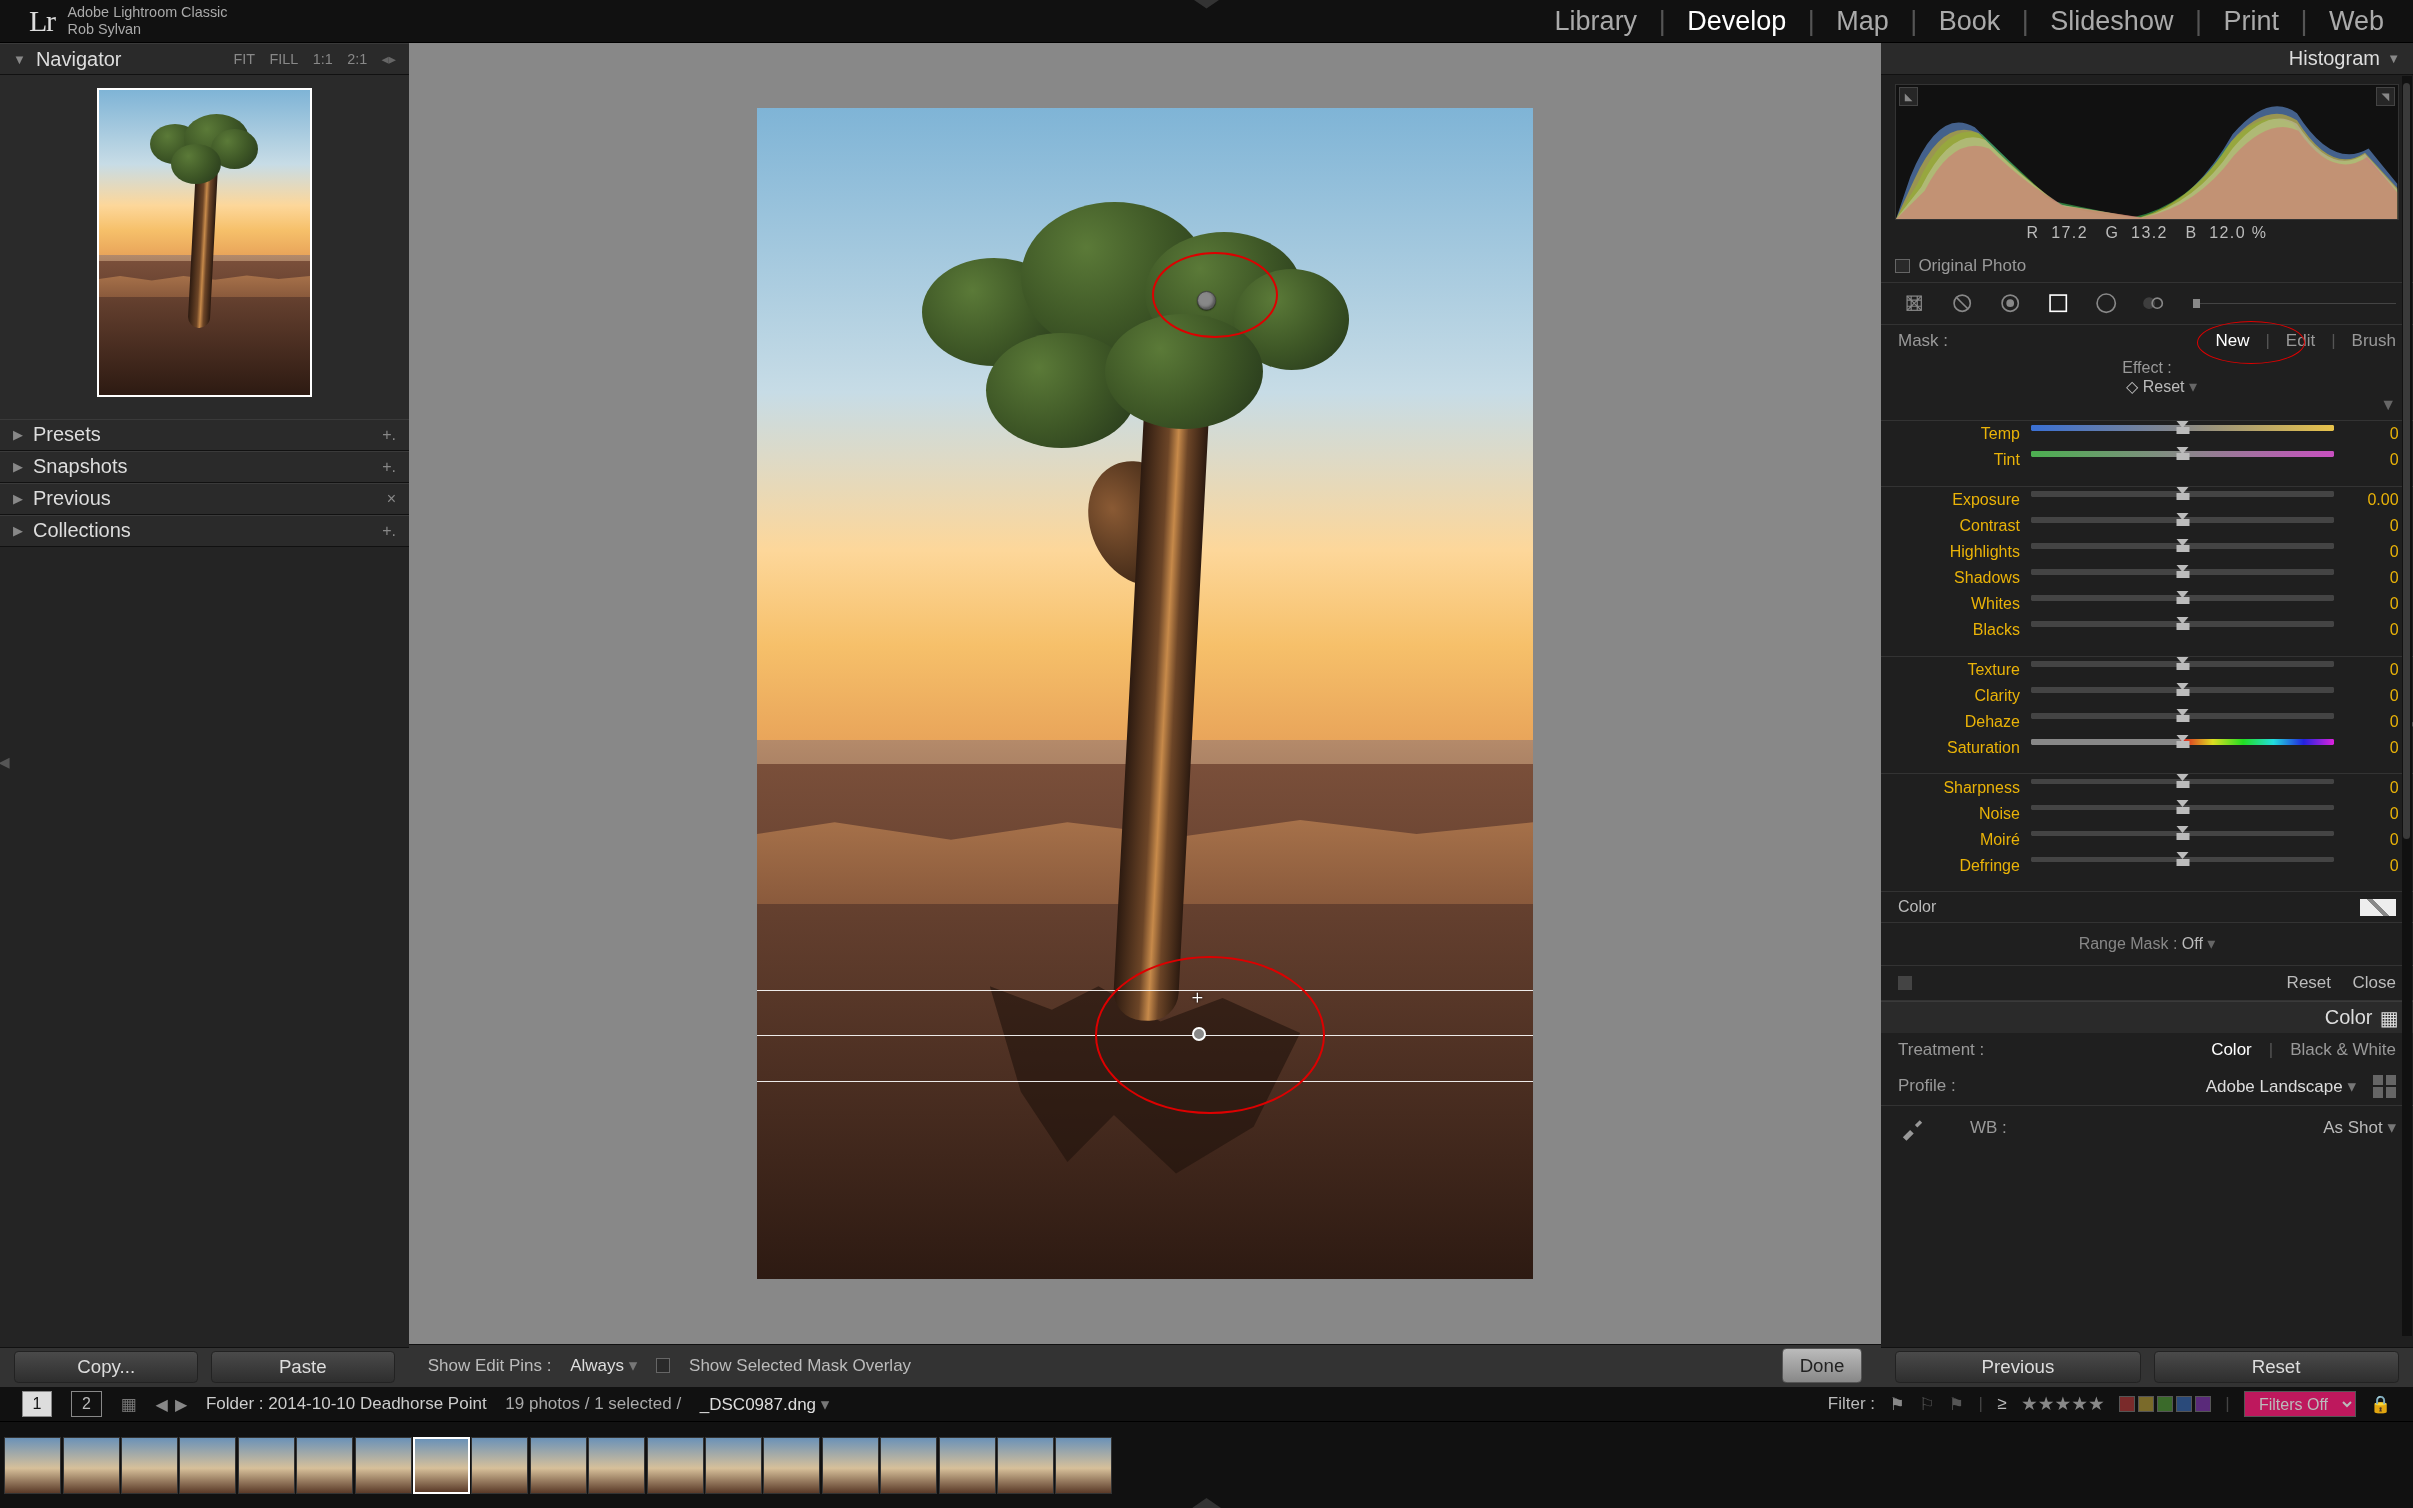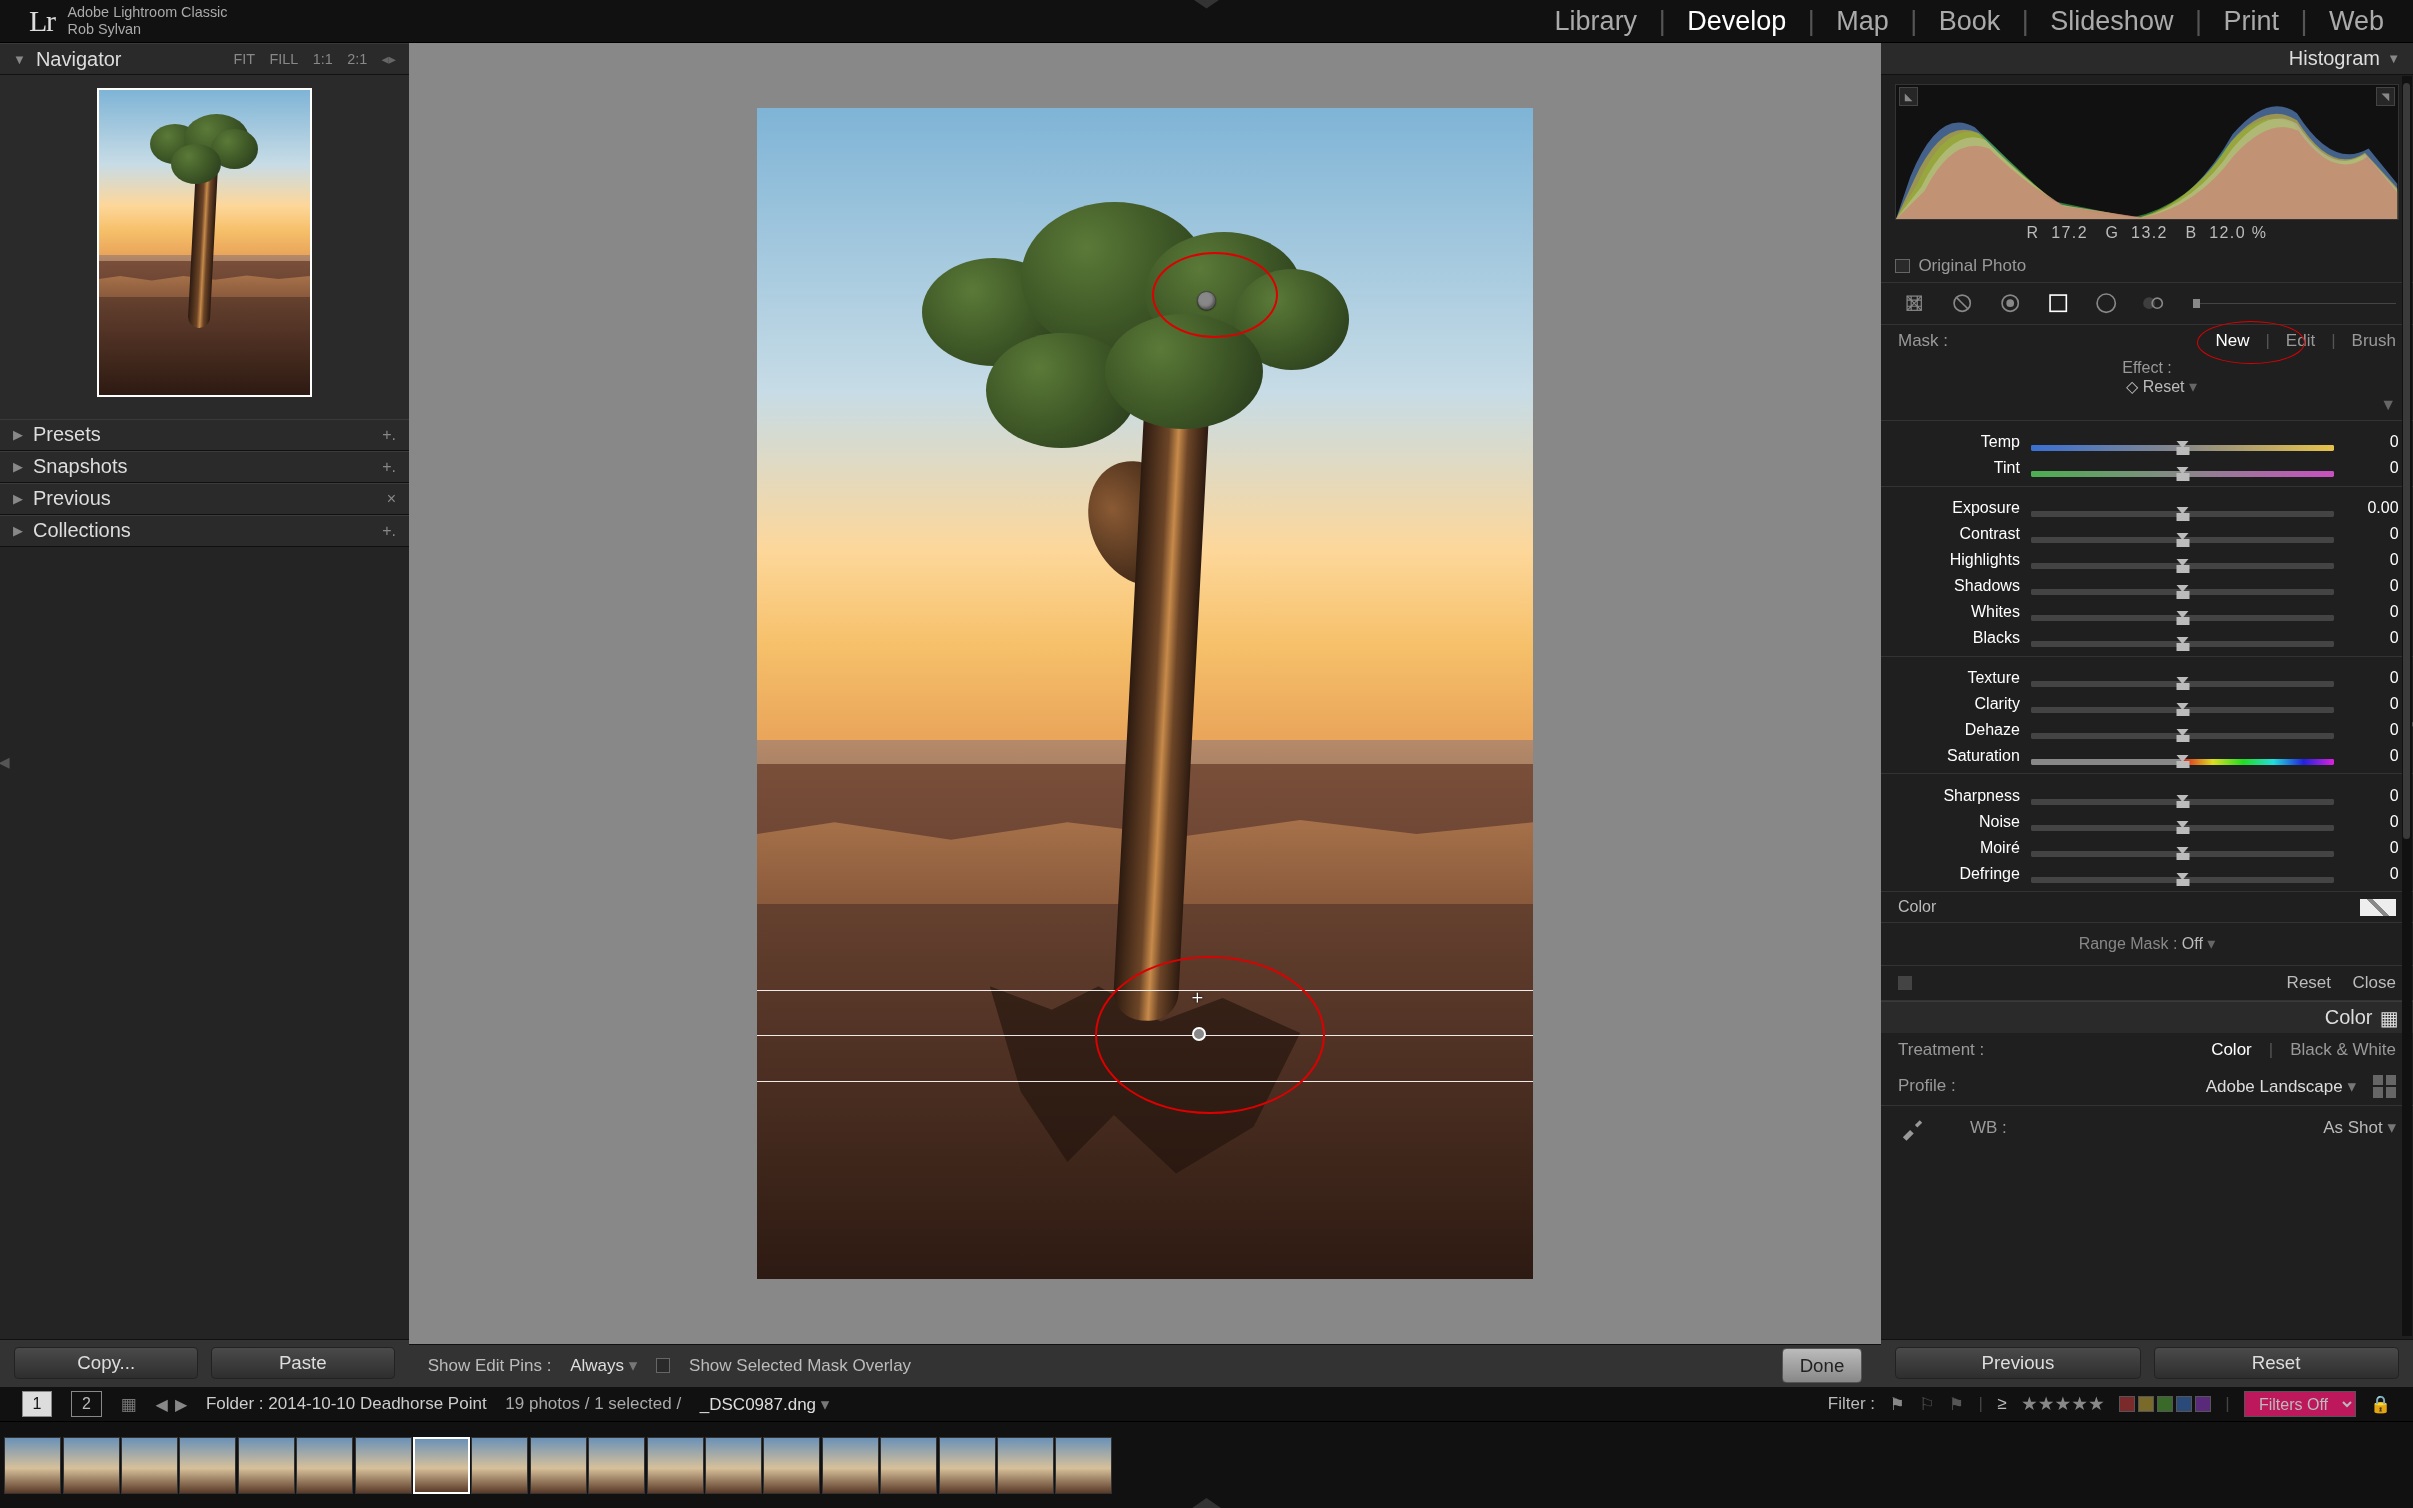--- a/index.html
+++ b/index.html
@@ -75,21 +75,21 @@
 .mask-row { display: flex; align-items: center; padding: 5.7px 17px; font-size: 17px; color: #999; }
 .mask-row .modes { margin-left: auto; display: flex; gap: 16px; }
 .mask-row .modes span.active { color: #fff; }
 .red-circle-inline { position: absolute; border: 1.4px solid #d00; border-radius: 50%; }
 
 .effect-row { display: flex; align-items: center; padding: 2.9px 17px 5.7px; font-size: 16px; color: #999; border-bottom: 0.7px solid #333; flex-direction: column; }
 .effect-row .val { margin-left: 29px; color: #bbb; }
 .effect-row .disclose { margin-left: auto; color: #666; }
 
 .slider-block { padding: 4.3px 14.4px 8.6px; border-bottom: 0.7px solid #333; }
-.slider-row { display: flex; align-items: flex-end; height: 26px; font-size: 16px; color: #ffffff; }
+.slider-row { display: flex; align-items: flex-start; height: 26px; font-size: 16px; color: #eab308; }
 .slider-row .label { width: 136px; text-align: right; padding-right: 11.5px; }
 .slider-row .track { flex: 1; height: 5.7px; background: #444; position: relative; border-radius: 1.4px; }
 .slider-row .track.temp { background: linear-gradient(90deg,#3a70d4,#888 50%,#e7c24a); }
 .slider-row .track.tint { background: linear-gradient(90deg,#4caf50,#888 50%,#c850c0); }
 .slider-row .track.sat { background: linear-gradient(90deg,#888,#888 49%, #d22 50%, #dd2 60%, #2d2 70%, #2dd 80%, #22d 90%, #d2d 100%); }
 .slider-row .thumb { position: absolute; top: -4.3px; left: 50%; width: 13px; height: 14.4px; transform: translateX(-50%); }
 .slider-row .thumb::before { content: ""; display: block; width: 0; height: 0; border-left: 6.5px solid transparent; border-right: 6.5px solid transparent; border-top: 7.2px solid #bbb; }
 .slider-row .thumb::after { content: ""; display: block; width: 13px; height: 7.2px; background: #bbb; margin-top: -0.7px; }
 .slider-row .num { width: 65px; text-align: right; padding-left: 10px; }
 
@@ -106,21 +106,21 @@
 .treat-row, .profile-row, .wb-row { display: flex; align-items: center; padding: 7.2px 17px; font-size: 17px; color: #999; }
 .treat-row .opts, .profile-row .opts { margin-left: auto; display: flex; align-items: center; gap: 17px; }
 .treat-row .opts .active { color: #fff; }
 .profile-row .opts .grid { width: 23px; height: 23px; display: grid; grid-template-columns: 1fr 1fr; gap: 2.2px; }
 .profile-row .opts .grid span { background: #666; }
 .wb-row { border-top: 0.7px solid #333; }
 .wb-row .eyedrop { width: 29px; height: 29px; }
 .wb-row .val { margin-left: auto; color: #bbb; }
 
 
-.panel-buttons { height: 47px; background: #333; border-top: 0.7px solid #111; display: flex; align-items: center; padding: 0 14.4px; gap: 13px; }
+.panel-buttons { height: 39px; background: #333; border-top: 0.7px solid #111; display: flex; align-items: center; padding: 0 14.4px; gap: 13px; }
 .panel-buttons button { flex: 1; height: 32px; background: linear-gradient(#4a4a4a,#2e2e2e); border: 0.7px solid #222; color: #ddd; font-size: 18.7px; border-radius: 4.3px; cursor: pointer; }
 
 
 .footer { height: 122px; background: #111; display: flex; flex-direction: column; }
 .filter-bar { height: 36px; display: flex; align-items: center; padding: 0 21.5px; gap: 18.7px; font-size: 17px; color: #bbb; border-top: 0.7px solid #333; border-bottom: 0.7px solid #000; }
 .filter-bar .page-badge { padding: 2.9px 10px; border: 0.7px solid #888; font-size: 16px; }
 .filter-bar .page-badge.active { background: #ddd; color: #111; }
 .filter-bar .grid-icons { display: flex; gap: 10px; color: #777; }
 .filter-bar .nav-arrows { display: flex; gap: 7.2px; color: #888; font-size: 16px; }
 .filter-bar .folder { color: #ccc; }

